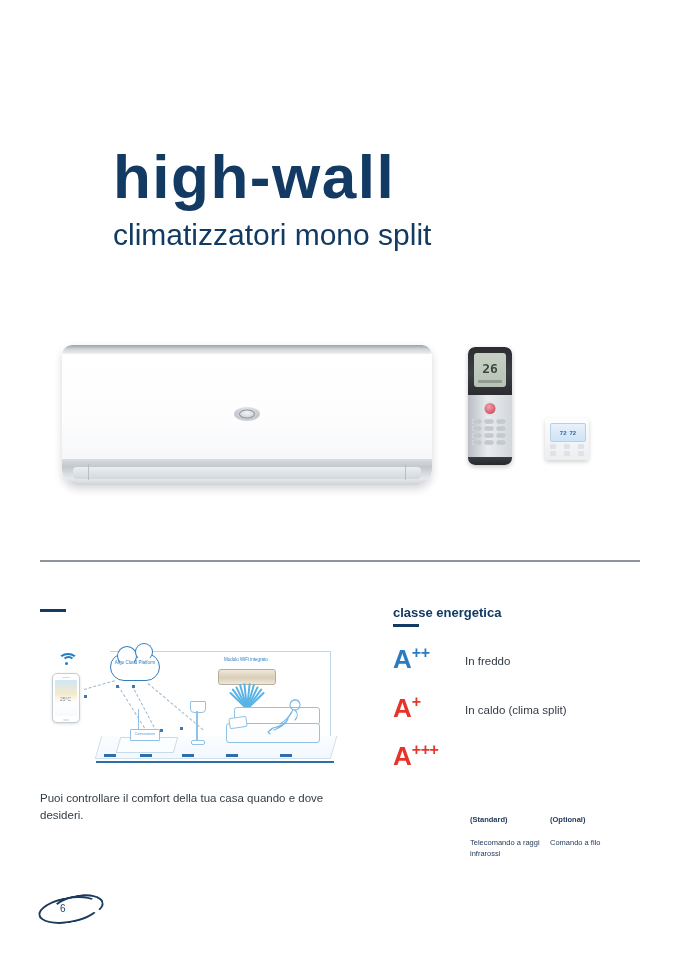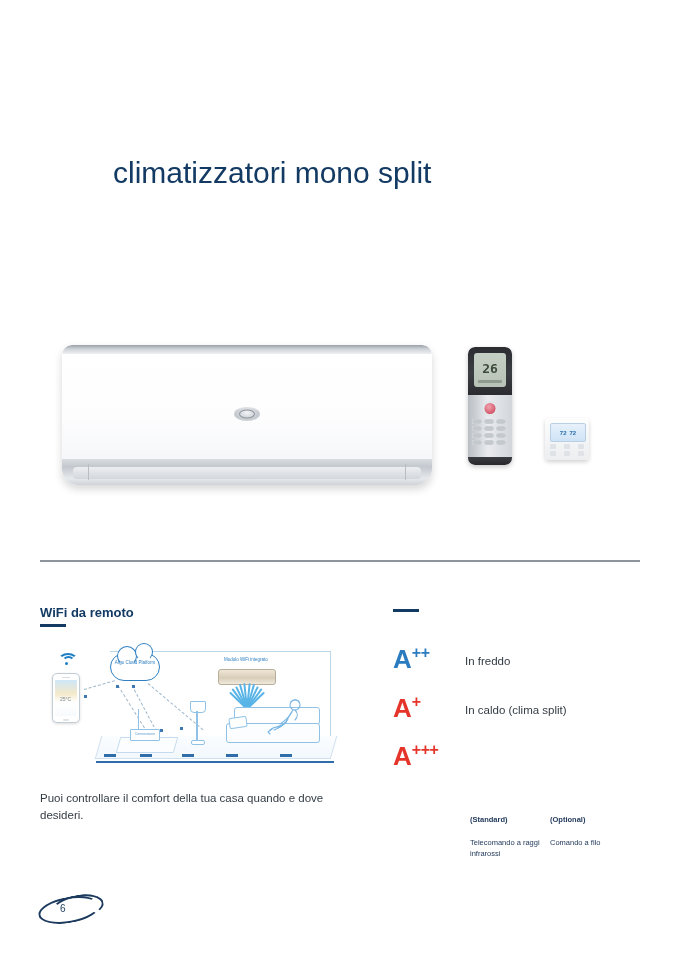--- a/index.html
+++ b/index.html
@@ -259,20 +259,21 @@
   .pagenum{
     position:absolute;left:22px;top:10px;font-size:10px;color:#1b3a5e;
   }
 </style>
 </head>
 <body>
 
 <div class="page">
 
   <div class="title-block">
+    <h1 class="main-title">high-wall</h1>
     <h2 class="sub-title">climatizzatori mono split</h2>
   </div>
 
   <div class="product-row">
 
     <div class="ac-unit">
       <div class="ac-top"></div>
       <div class="ac-face"></div>
       <div class="ac-logo"></div>
       <div class="ac-bottom">
@@ -331,21 +332,20 @@
     <div class="wired-btns2">
       <div class="wired-btn"></div>
       <div class="wired-btn"></div>
       <div class="wired-btn"></div>
     </div>
   </div>
 
   <div class="divider"></div>
 
   <div class="wifi-section">
-    <p class="section-head">WiFi da remoto</p>
     <div class="section-rule"></div>
   </div>
 
   <div class="illus">
     <div class="room"></div>
     <div class="room-floor"></div>
 
     <div class="wifi-glyph">
       <div class="wifi-arc" style="left:0;top:0;width:16px;height:12px;"></div>
       <div class="wifi-arc" style="left:3.5px;top:3px;width:9px;height:8px;"></div>
@@ -427,20 +427,21 @@
     <div class="vent" style="left:100px;width:12px;"></div>
     <div class="vent" style="left:142px;width:12px;"></div>
     <div class="vent" style="left:186px;width:12px;"></div>
     <div class="vent" style="left:240px;width:12px;"></div>
     <div class="floor-line"></div>
   </div>
 
   <p class="wifi-desc">Puoi controllare il comfort della tua casa quando e dove desideri.</p>
 
   <div class="energy-section">
+    <p class="section-head">classe energetica</p>
     <div class="section-rule"></div>
   </div>
 
   <div class="energy-list">
 
     <div class="energy-row">
       <div class="grade grade-blue">
         <span>A</span><sup>++</sup>
       </div>
       <div class="grade-desc">In freddo</div>

